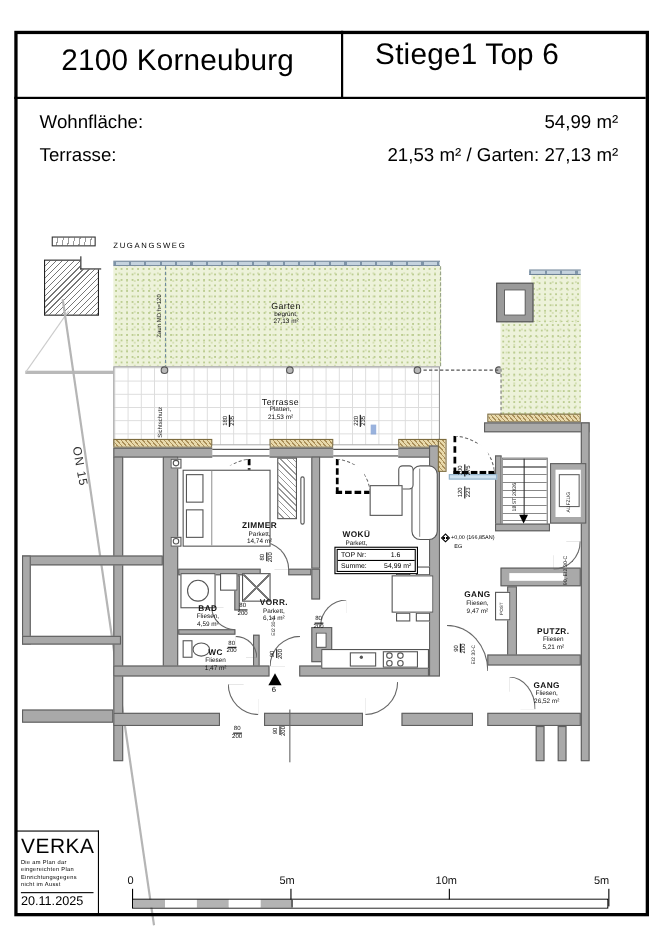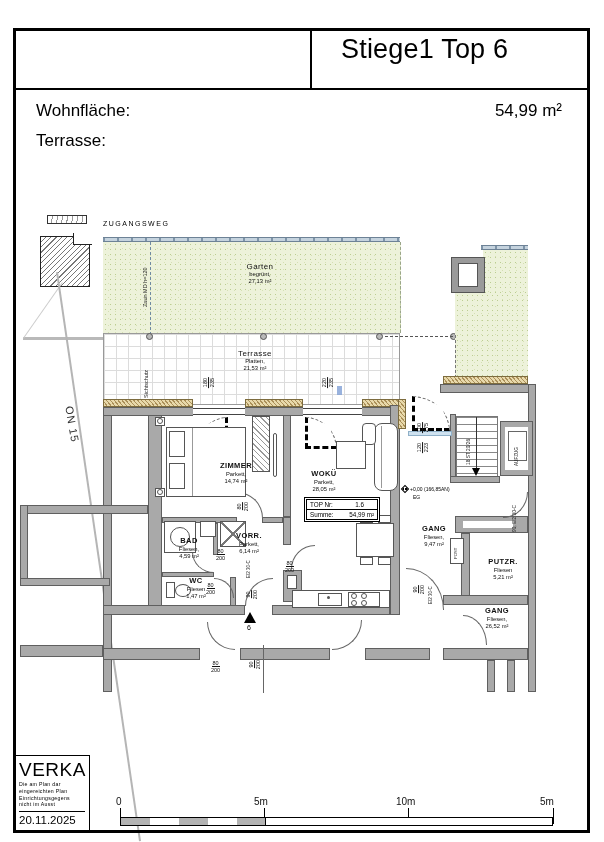--- a/index.html
+++ b/index.html
@@ -17,21 +17,21 @@
      background-image:radial-gradient(#bccd92 0.8px,transparent 0.9px),radial-gradient(#d5e0b4 0.8px,transparent 0.9px);
      background-size:5px 5px,7px 7px;background-position:0 0,2px 3px;}
   .tiles{position:absolute;background-color:#fff;border:1px solid #999;box-sizing:border-box;
      background-image:linear-gradient(#dcdcdc 1px,transparent 1px),linear-gradient(90deg,#dcdcdc 1px,transparent 1px);
      background-size:12px 12px;}
   .fence{position:absolute;background:repeating-linear-gradient(90deg,#7e94a8 0 2px,#c5d3de 2px 14px);border-top:1px solid #6d8296;border-bottom:1px solid #6d8296;box-sizing:border-box;}
   .dash-v{position:absolute;border-left:1px dashed #6f8aa0;}
   .dash-vg{position:absolute;border-left:1px dashed #777;}
   .dash-h{position:absolute;border-top:1px dashed #555;}
   .post{position:absolute;width:7px;height:7px;border-radius:50%;background:#b9b9b9;border:1px solid #555;box-sizing:border-box;}
-  .room-label{position:absolute;text-align:center;line-height:1.18;color:#111;z-index:20;}
+  .room-label{position:absolute;text-align:center;line-height:1.18;color:#111;z-index:20;margin-top:12px;}
   .room-label .nm{font-size:7.5px;letter-spacing:0.4px;font-weight:bold;}
   .room-label .fin,.room-label .ar{font-size:5.8px;}
   .vlabel{position:absolute;transform-origin:0 0;transform:rotate(-90deg);white-space:nowrap;font-size:6px;color:#222;z-index:20;}
   .frac{position:absolute;display:flex;flex-direction:column;align-items:center;font-size:5.5px;line-height:1.1;color:#111;z-index:21;}
   .frac .t{border-bottom:1px solid #111;padding:0 1px;}
   .frac.rot{transform:rotate(-90deg);}
   .arc{position:absolute;box-sizing:border-box;z-index:5;}
   .arc.tl{border-top:1px solid #666;border-left:1px solid #666;border-radius:100% 0 0 0;}
   .arc.tr{border-top:1px solid #666;border-right:1px solid #666;border-radius:0 100% 0 0;}
   .arc.bl{border-bottom:1px solid #666;border-left:1px solid #666;border-radius:0 0 0 100%;}
@@ -58,25 +58,27 @@
   .xlines{background-image:linear-gradient(45deg,transparent 47%,#777 47% 53%,transparent 53%),linear-gradient(-45deg,transparent 47%,#777 47% 53%,transparent 53%);}
 </style>
 </head>
 <body>
 
 <div class="page">
 
   <div class="frame"></div>
   <div class="abs" style="left:13px;top:88px;width:574px;height:2px;background:#000;"></div>
   <div class="abs" style="left:310px;top:28px;width:2px;height:62px;background:#000;"></div>
+  <div class="abs hdr-title" style="left:13px;top:40px;width:297px;text-align:center;">2100 Korneuburg</div>
   <div class="abs hdr-title" style="left:341px;top:34px;">Stiege1 Top 6</div>
 
   <div class="abs info-label" style="left:36px;top:101px;">Wohnfläche:</div>
   <div class="abs info-value" style="left:302px;top:101px;width:260px;">54,99 m²</div>
   <div class="abs info-label" style="left:36px;top:131px;">Terrasse:</div>
+  <div class="abs info-value" style="left:250px;top:131px;width:312px;">21,53 m² / Garten: 27,13 m²</div>
 
   <div class="abs" style="left:47px;top:215px;width:38px;height:7px;border:1px solid #333;background:repeating-linear-gradient(100deg,#fff 0 4px,#999 4px 5px);"></div>
   <div class="hatch" style="left:40px;top:236px;width:50px;height:51px;"></div>
   <div class="abs" style="left:73px;top:233px;width:18px;height:11px;background:#fff;border-left:1.5px solid #222;border-bottom:1.5px solid #222;"></div>
   <div class="abs" style="left:23px;top:337px;width:80px;height:2.5px;background:#b9b9b9;"></div>
   <div class="abs" style="left:23px;top:338px;width:68px;height:1px;background:#cccccc;transform:rotate(-55deg);transform-origin:0 0;"></div>
   <div class="abs" style="left:58px;top:272px;width:575px;height:2px;background:#b5b5b5;transform:rotate(81.7deg);transform-origin:0 0;"></div>
   <div class="abs" style="left:75px;top:405px;font-size:11px;color:#333;letter-spacing:1px;transform:rotate(80deg);transform-origin:0 0;z-index:20;">ON 15</div>
 
   <div class="abs" style="left:103px;top:220px;font-size:7px;letter-spacing:1.5px;">ZUGANGSWEG</div>

